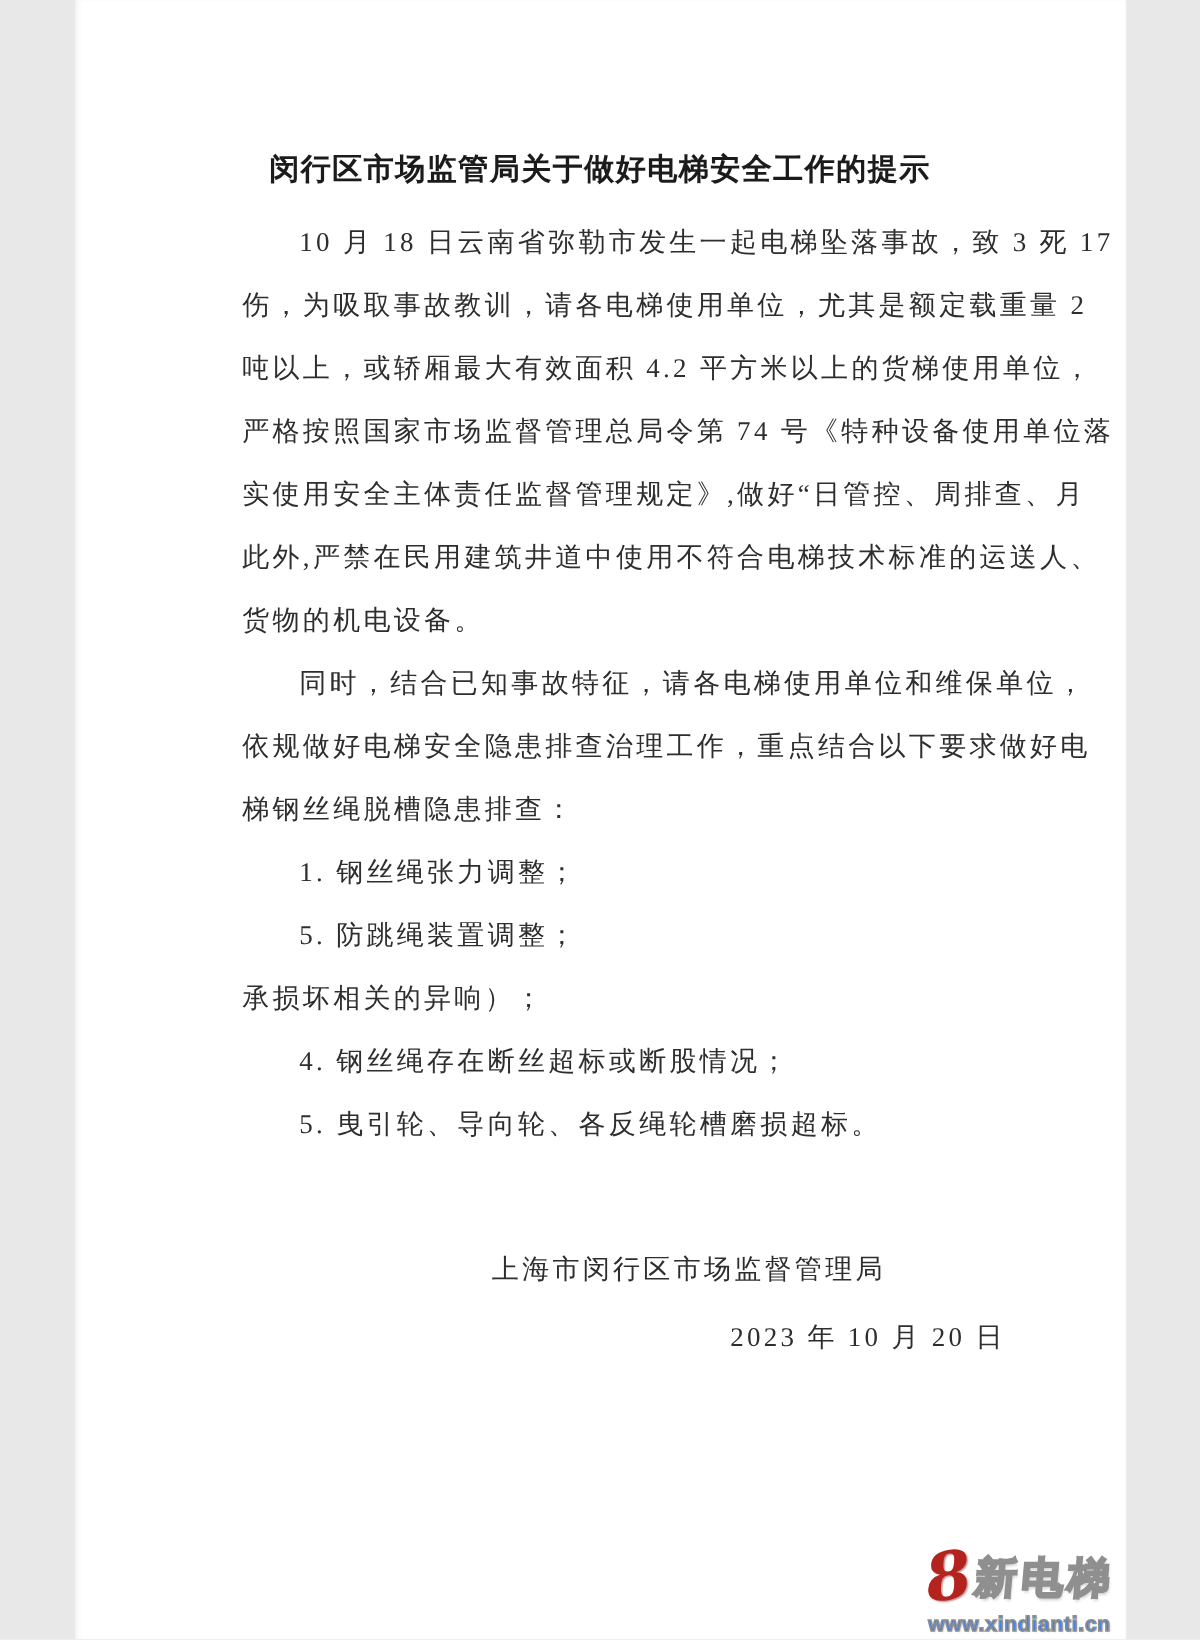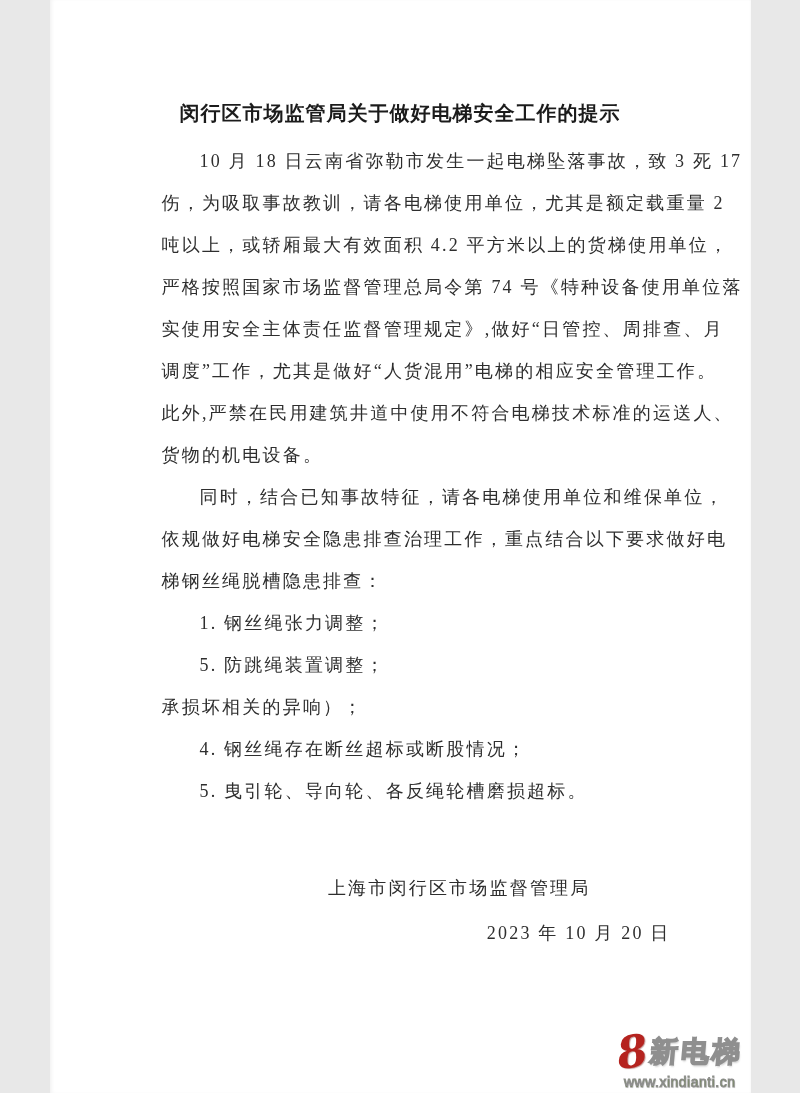--- a/index.html
+++ b/index.html
@@ -70,44 +70,43 @@
     font-size: 28px;
     letter-spacing: 3px;
     color: #ffffff;
     -webkit-text-stroke: 1.6px #8f8f8f;
     text-shadow: 1px 2px 2px rgba(0,0,0,0.18);
     transform: skewX(-5deg);
   }
   .wm-url {
     margin-top: 1px;
     font-family: "Liberation Sans", "DejaVu Sans", sans-serif;
-    font-weight: normal;
+    font-weight: bold;
     font-size: 14px;
     letter-spacing: 0.5px;
-    color: #4d7c0f;
+    color: #3b82f6;
     -webkit-text-stroke: 1px #8f8f8f;
     text-shadow: 1px 1px 1px rgba(0,0,0,0.2);
   }
 </style>
 </head>
 <body>
 
 <div class="page">
 
   <h1 class="title">闵行区市场监管局关于做好电梯安全工作的提示</h1>
 
   <div class="body">
 
     <div class="para">
       <div class="line indent">10 月 18 日云南省弥勒市发生一起电梯坠落事故，致 3 死 17</div>
       <div class="line">伤，为吸取事故教训，请各电梯使用单位，尤其是额定载重量 2</div>
       <div class="line">吨以上，或轿厢最大有效面积 4.2 平方米以上的货梯使用单位，</div>
       <div class="line">严格按照国家市场监督管理总局令第 74 号《特种设备使用单位落</div>
       <div class="line">实使用安全主体责任监督管理规定》,做好“日管控、周排查、月</div>
-      <div class="line">调度”工作，尤其是做好“人货混用”电梯的相应安全管理工作。</div>
       <div class="line">此外,严禁在民用建筑井道中使用不符合电梯技术标准的运送人、</div>
       <div class="line">货物的机电设备。</div>
     </div>
 
     <div class="para">
       <div class="line indent">同时，结合已知事故特征，请各电梯使用单位和维保单位，</div>
       <div class="line">依规做好电梯安全隐患排查治理工作，重点结合以下要求做好电</div>
       <div class="line">梯钢丝绳脱槽隐患排查：</div>
     </div>
 

